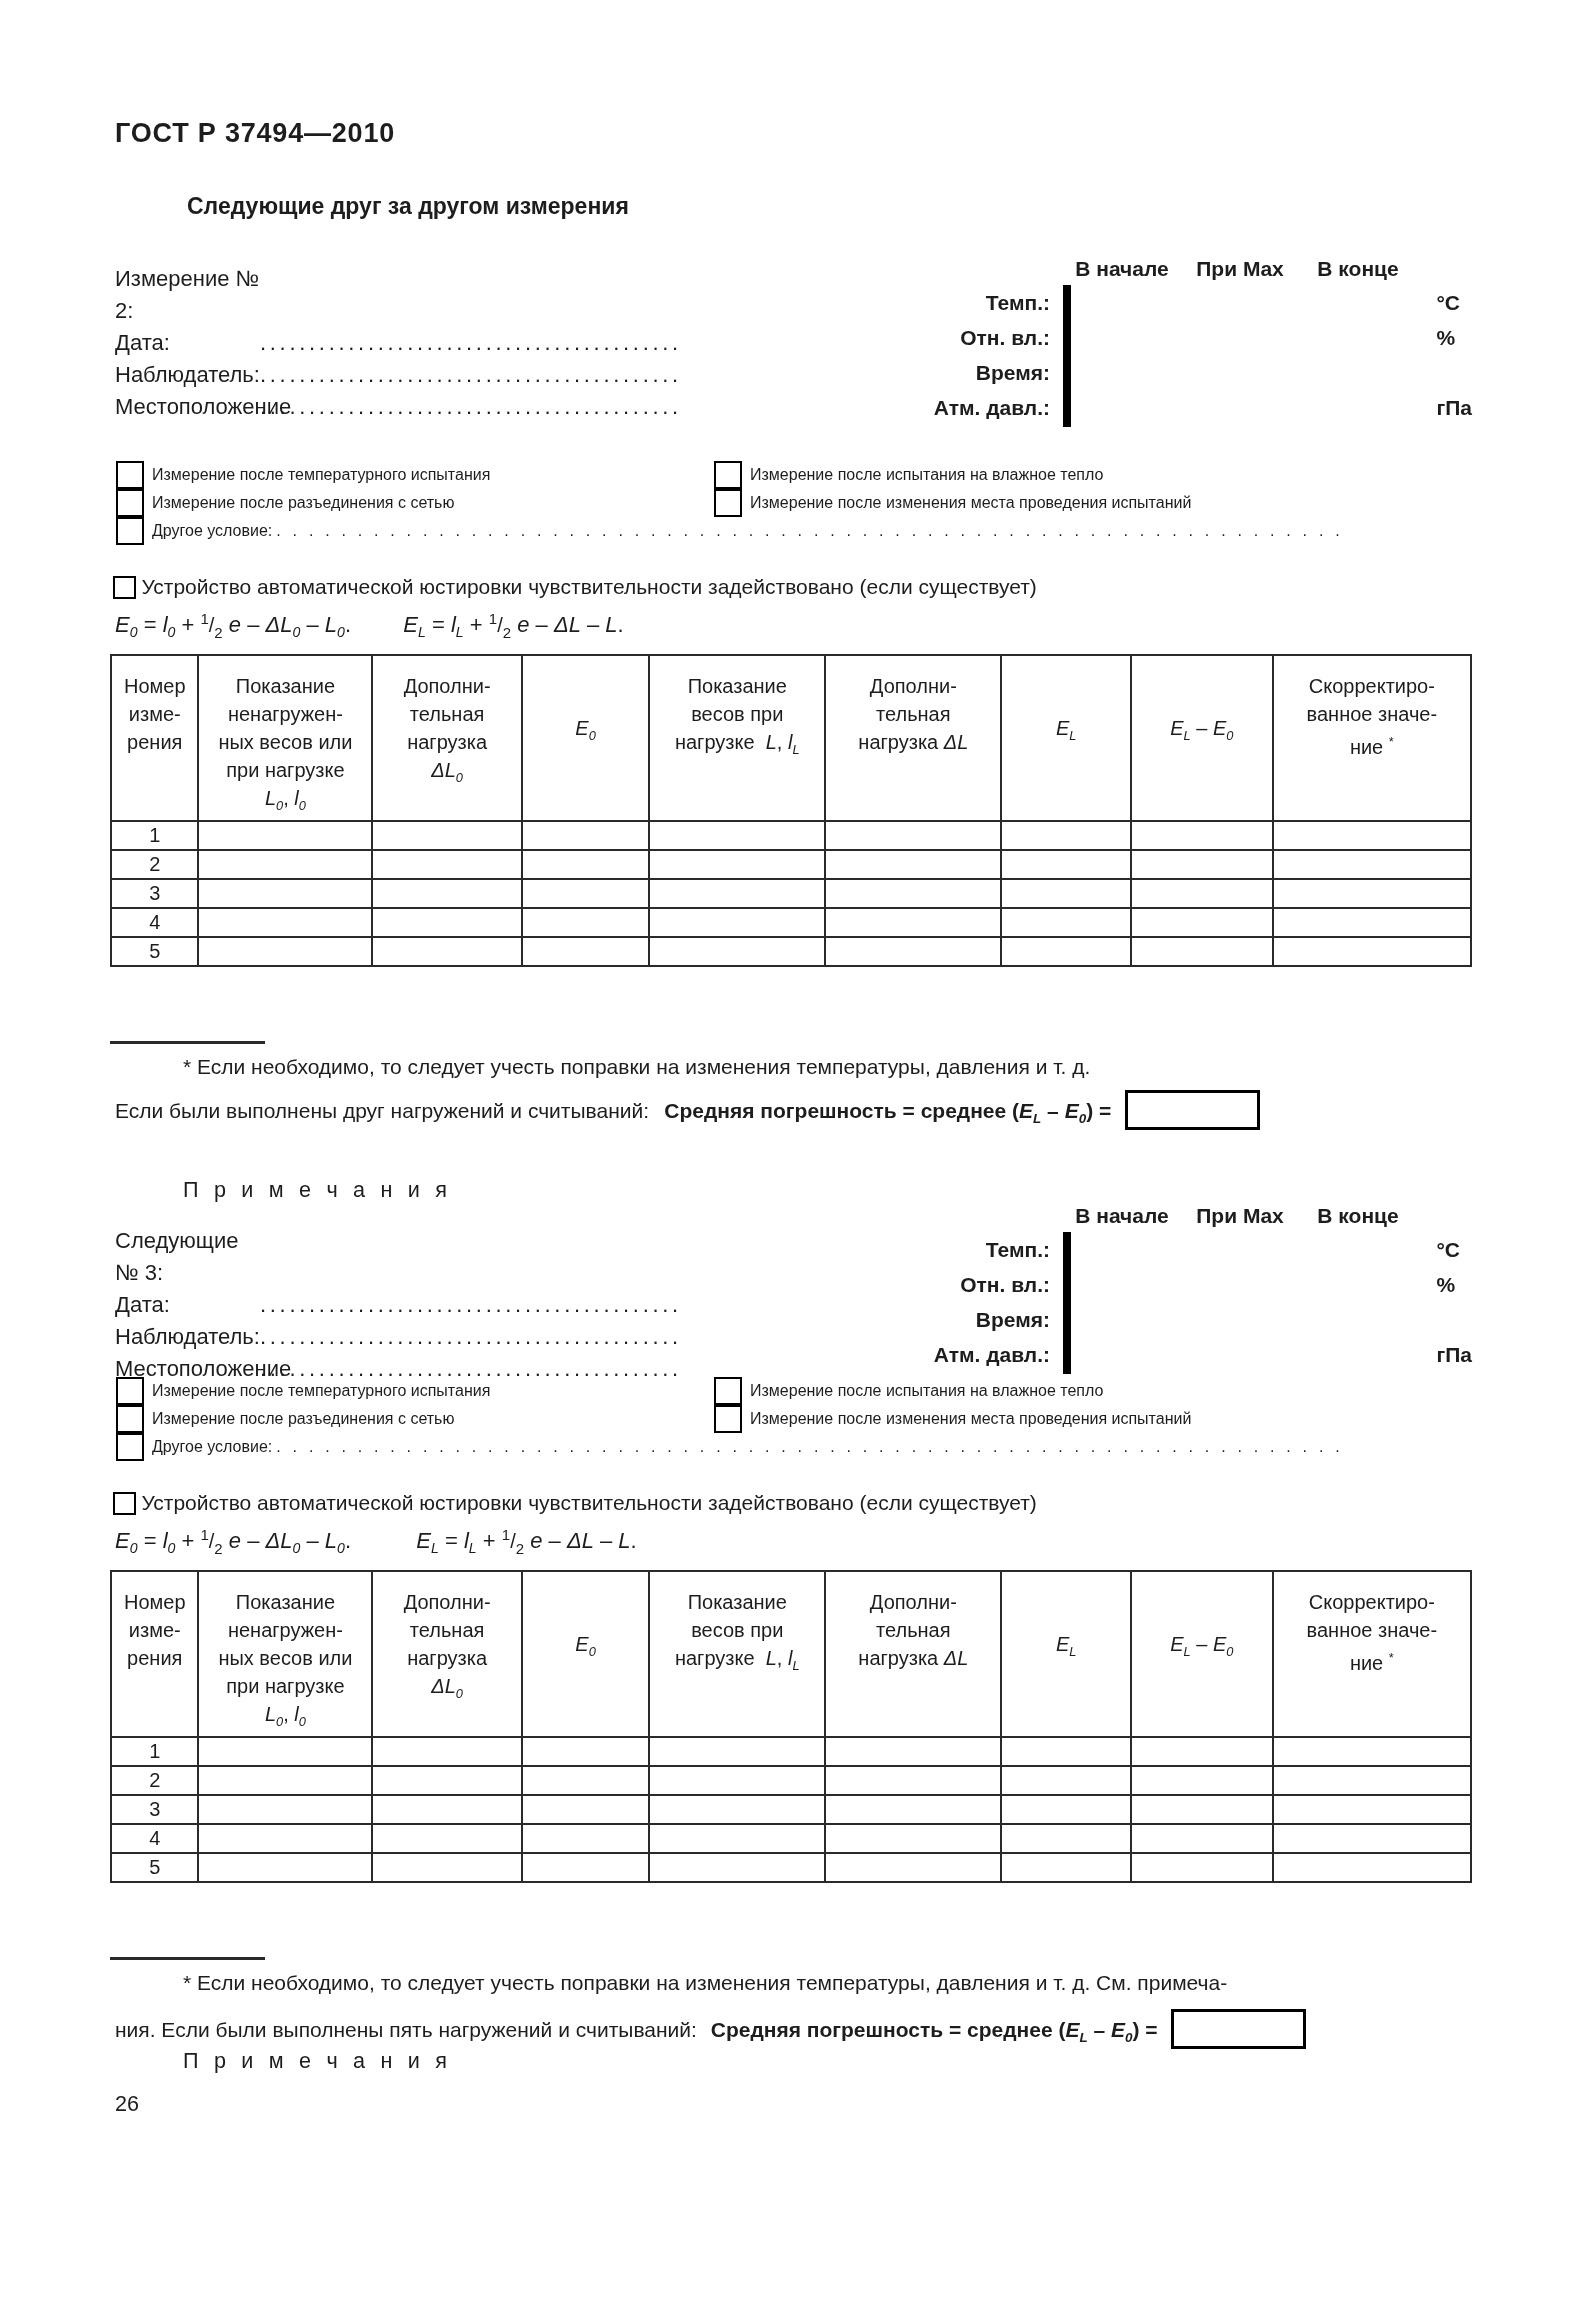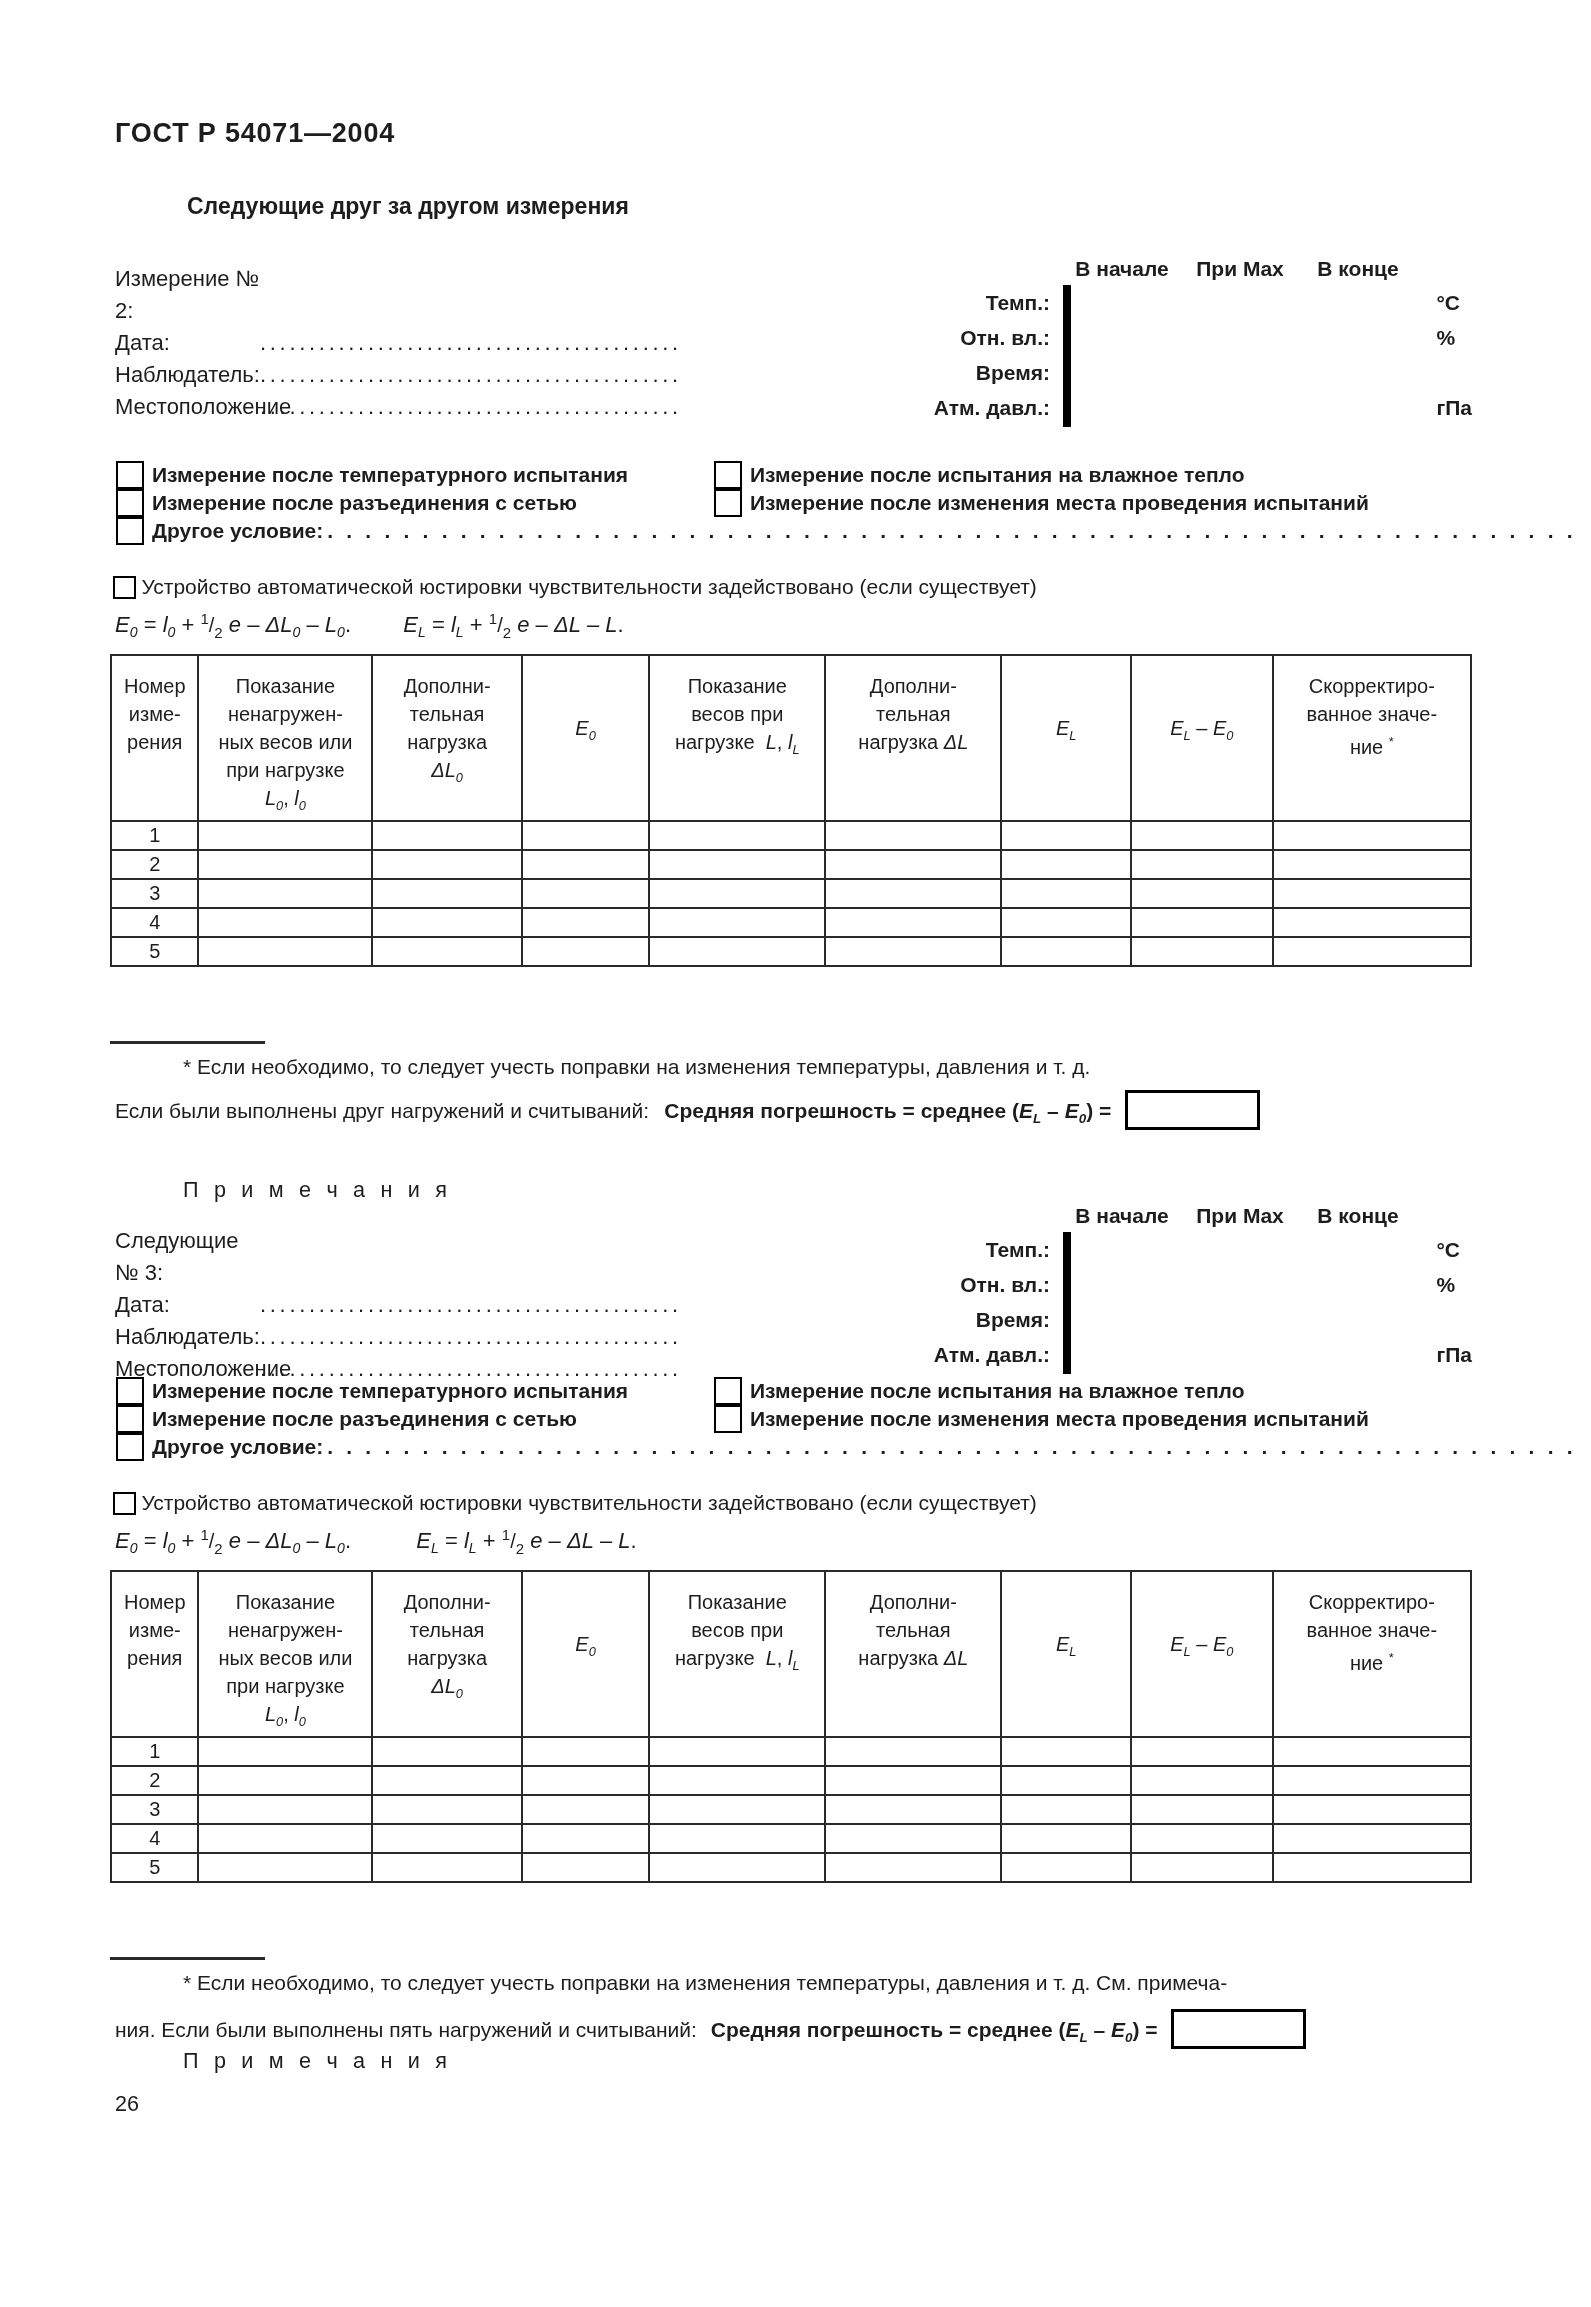--- a/index.html
+++ b/index.html
@@ -51,21 +51,21 @@
     font-size:21px; font-weight:bold; text-align:right; width:216px;
   }
   .env-rowlabels div{ height:35px; line-height:35px; }
   .env-units{
     position:absolute; left:364px; top:28px;
     font-size:21px; font-weight:bold;
   }
   .env-units div{ height:35px; line-height:35px; padding-left:9.4px;}
 
   
-  .cbgroup{ position:absolute; font-size:21px; font-weight:bold; }
+  .cbgroup{ position:absolute; font-size:16px; font-weight:normal; }
   .cbline{ display:flex; align-items:flex-start; height:28px; }
   .cbox{
     width:28px; height:28px; border:2.7px solid #000; background:#fff;
     flex:0 0 28px; margin-right:8px;
   }
   .cbox.small{ width:23px; height:23px; border:2.7px solid #000; flex:0 0 23px; margin-right:5.4px; }
   .cbline .txt{ line-height:28px; white-space:nowrap; }
   .dotfill{ letter-spacing:3.7px; }
 
   .autozero{
@@ -114,21 +114,21 @@
   }
   .notes{ position:absolute; font-size:21.6px; letter-spacing:4.7px;text-align:right; }
 
   .pagenum{ position:absolute; left:115px; top:2091px; font-size:21.6px; }
 </style>
 </head>
 <body>
 
 <div class="page">
 
-  <div class="doc-header">ГОСТ Р 54071—2004</div>
+  <div class="doc-header">ГОСТ Р 37494—2010</div>
 
   <div class="section-title" style="left:187px; top:193px;">Следующие друг за другом измерения</div>
 
   <div class="ident" style="left:115px; top:263px;">
     <div class="row">
       <span class="lbl">Измерение № 2:</span>
     </div>
     <div class="row">
       <span class="lbl">Дата:</span>
       <span class="dots">...........................................</span>

